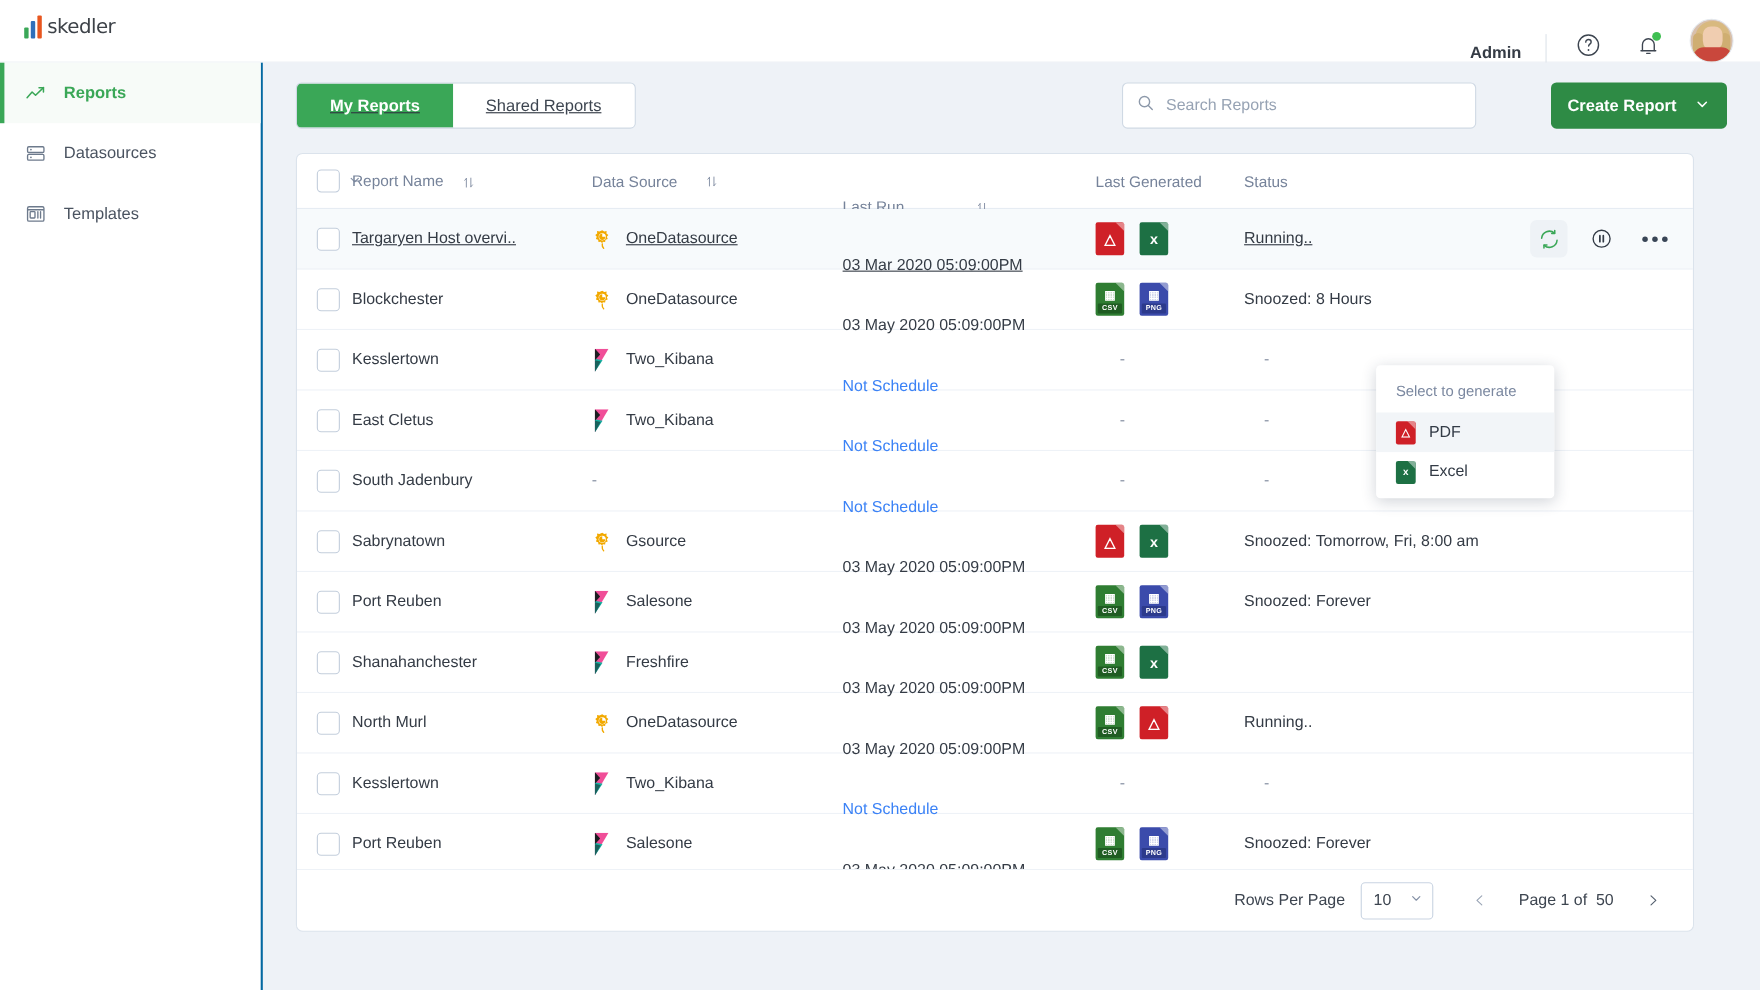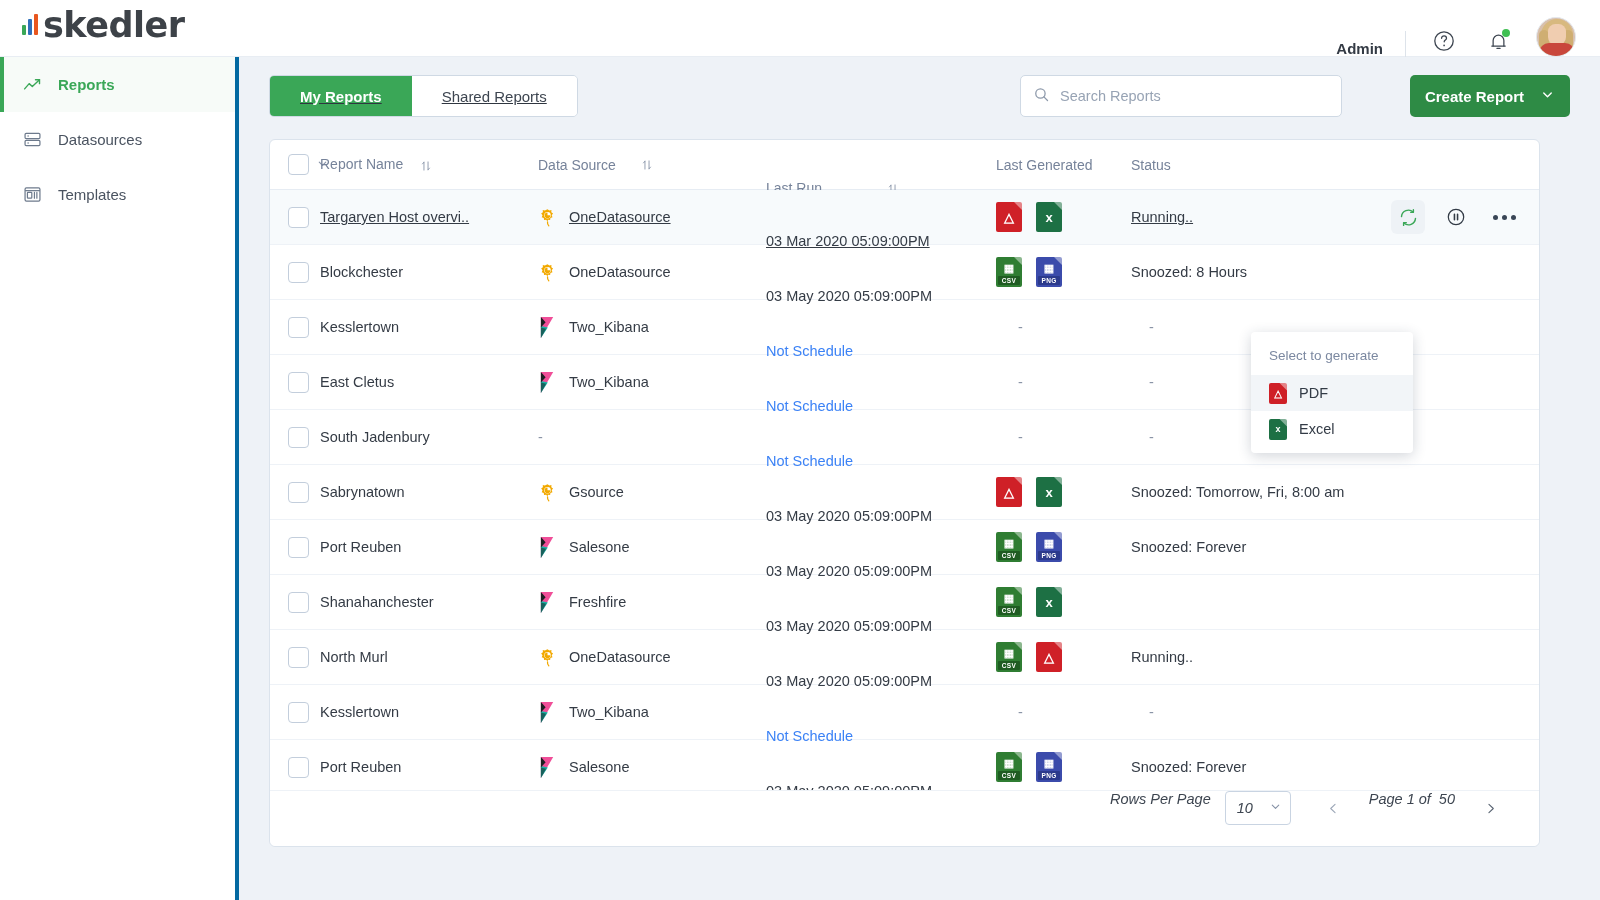--- a/index.html
+++ b/index.html
@@ -18,22 +18,22 @@
     background: #fff; border-bottom: 1px solid #e8edf3;
     display: flex; align-items: center;
   }
   .logo { position: absolute; left: 22px; top: 13px; display: flex; align-items: flex-end; }
   .logo-bars { display: flex; align-items: flex-end; height: 20px; gap: 2px; margin-right: 5px; margin-bottom: 2px; }
   .logo-bars i { display: block; width: 4px; border-radius: 1px; }
   .lb1 { height: 10px; background: #3aa757; }
   .lb2 { height: 16px; background: #2f6fba; }
   .lb3 { height: 21px; background: #e8561f; }
   .logo-text {
-    font-size: 35px; letter-spacing: -0.5px; color: #3d4248;
-    font-family: "DejaVu Sans", sans-serif; font-weight: 700; line-height: 24px;
+    font-size: 18px; letter-spacing: -0.5px; color: #3d4248;
+    font-family: "DejaVu Sans", sans-serif; font-weight: 400; line-height: 24px;
   }
   .top-right { position: absolute; right: 24px; top: 0; height: 57px; display: flex; align-items: flex-end; gap: 0; font-weight: bold; }
   .admin-label { font-size: 15px; color: #343b45; margin-right: 22px; }
   .vdiv { width: 1px; height: 26px; background: #dde3ea; margin-right: 22px; }
   .icon-btn { width: 32px; height: 32px; display: flex; align-items: center; justify-content: center; cursor: pointer; }
   .help-icon { margin-right: 22px; }
   .bell-wrap { position: relative; margin-right: 22px; }
   .bell-dot { position: absolute; right: 4px; top: 4px; width: 8px; height: 8px; border-radius: 50%; background: #3fbf52; }
   .avatar {
     width: 40px; height: 40px; border-radius: 50%; overflow: hidden;
@@ -41,21 +41,21 @@
   }
   .av-hair { position: absolute; left: 4px; top: 1px; width: 32px; height: 33px; border-radius: 16px 16px 12px 12px; background: #d8b97f; }
   .av-face { position: absolute; left: 11px; top: 6px; width: 18px; height: 22px; border-radius: 9px 9px 11px 11px; background: #f0cdb0; }
   .av-body { position: absolute; left: 2px; bottom: 0; width: 36px; height: 13px; border-radius: 10px 10px 0 0; background: #c9473c; }
   .av-hair2 { position: absolute; left: 2px; top: 12px; width: 10px; height: 26px; border-radius: 6px; background: #cfae72; }
   .av-hair3 { position: absolute; right: 2px; top: 12px; width: 10px; height: 26px; border-radius: 6px; background: #cfae72; }
 
   
   .sidebar {
     position: absolute; top: 57px; left: 0; width: 239px; height: 843px;
-    background: #fff; border-right: 4px solid #0369a1;
+    background: #fff; border-right: 2px solid #0369a1;
   }
   .nav-item {
     height: 55px; display: flex; align-items: center; padding-left: 22px;
     font-size: 15px; color: #4a5360; cursor: pointer; position: relative;
   }
   .nav-item .nav-ico { width: 36px; display: flex; align-items: center; }
   .nav-item.active { background: #f7fbf8; color: #3aa757; font-weight: bold; }
   .nav-item.active::before {
     content: ""; position: absolute; left: 0; top: 0; width: 4px; height: 100%; background: #3aa757;
   }
@@ -142,24 +142,23 @@
     background: #fff; border-radius: 4px; box-shadow: 0 3px 14px rgba(30,45,70,.20);
     z-index: 40; padding: 8px 0 6px 0;
   }
   .dd-title { font-size: 13.5px; color: #7b88a0; padding: 8px 18px 12px 18px; }
   .dd-item { height: 36px; display: flex; align-items: center; gap: 12px; padding: 0 18px; font-size: 14.5px; color: #333b46; cursor: pointer; }
   .dd-item.sel { background: #f2f5f8; }
 
   
   .tfoot {
     position: absolute; left: 0; right: 0; bottom: 0; height: 56px;
-    display: flex; justify-content: flex-end; padding-right: 32px;
+    display: flex; align-items: center; justify-content: flex-end; padding-right: 20px;
     font-size: 14.5px; color: #3d4550; border-top: 1px solid #eef2f7; background: #fff;
     border-radius: 0 0 6px 6px;
-    font-style: italic;
   }
   .rpp-label { margin-right: 14px; }
   .rpp-select {
     width: 66px; height: 34px; border: 1px solid #c9d4e2; border-radius: 4px;
     display: flex; align-items: center; justify-content: space-between; padding: 0 8px 0 11px;
     margin-right: 26px; cursor: pointer;
   }
   .pg-arrow { width: 34px; height: 34px; display: flex; align-items: center; justify-content: center; cursor: pointer; }
   .pg-text { margin: 0 18px; white-space: pre; }
 </style>

